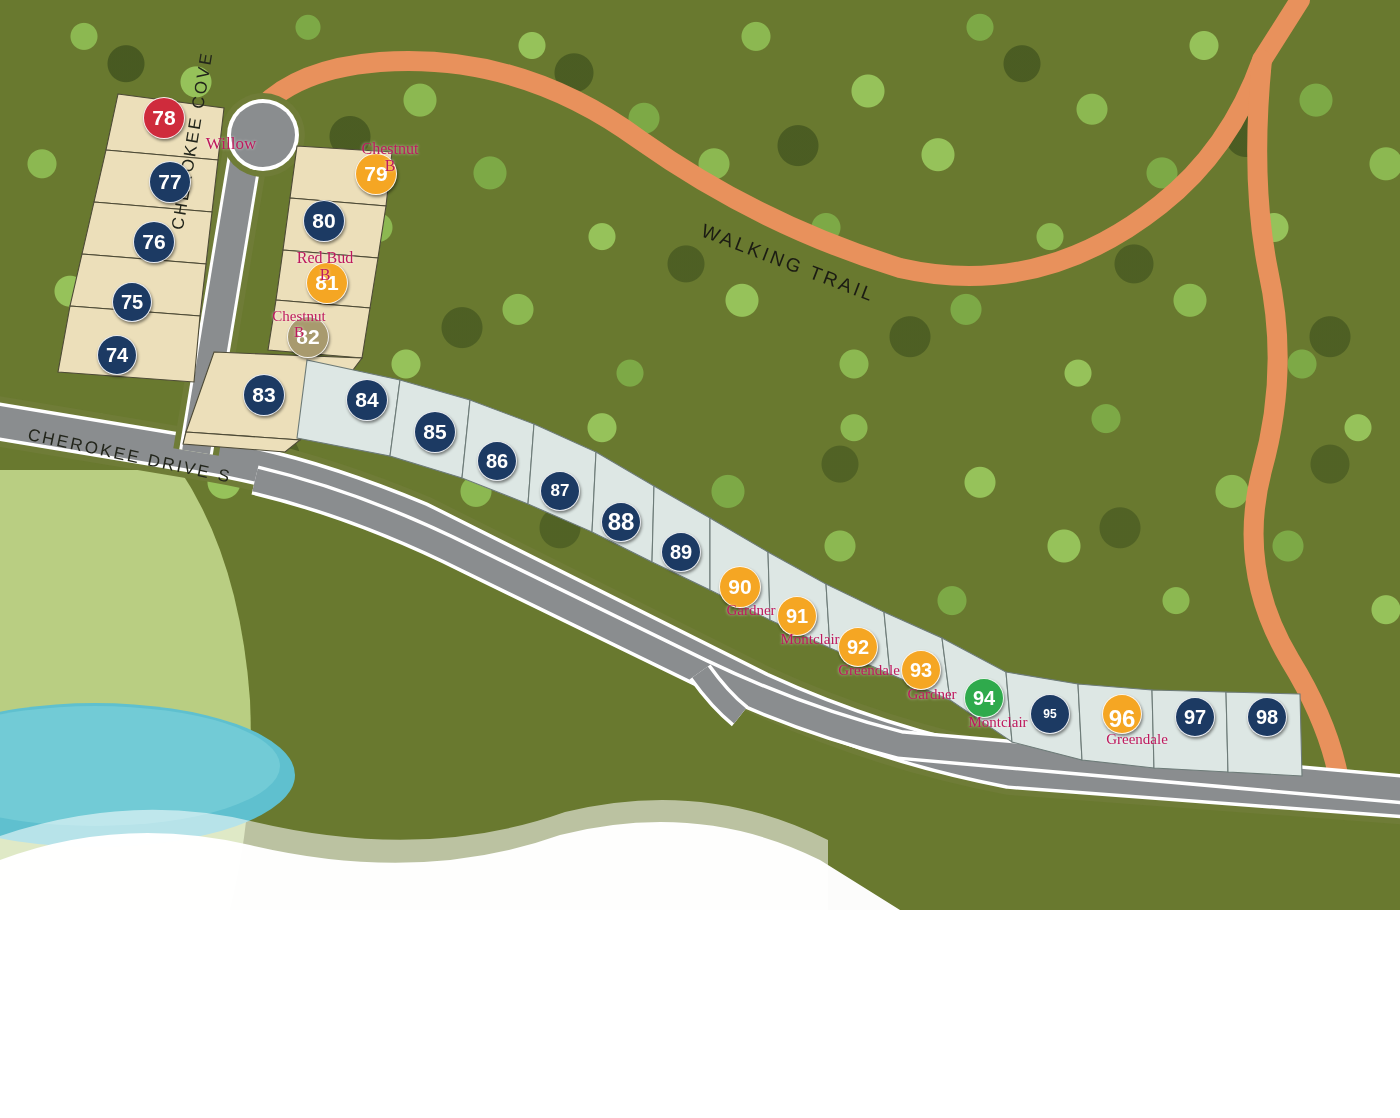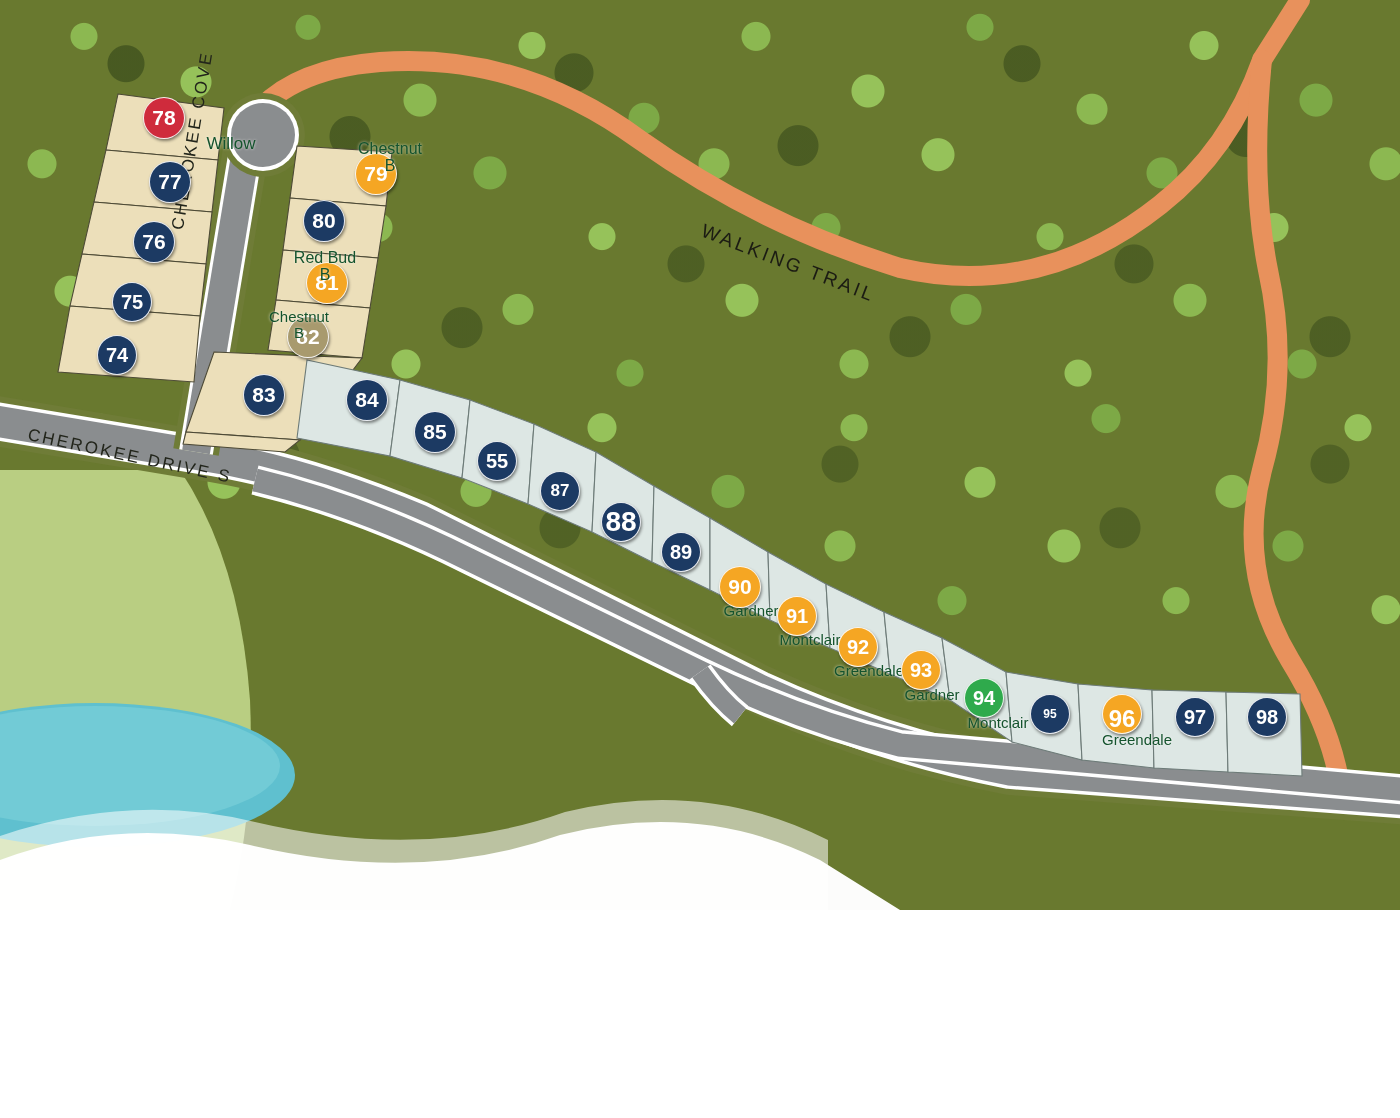--- a/index.html
+++ b/index.html
@@ -98,22 +98,22 @@
   .pin{position:absolute;border-radius:50%;display:flex;align-items:center;
        justify-content:center;color:#fff;font-family:"Liberation Sans",sans-serif;
        font-weight:bold;box-shadow:1px 2px 3px rgba(0,0,0,.45);
        border:1.5px solid rgba(255,255,255,.9);cursor:pointer;}
   .pin.sold{background:#cf2b3c;}
   .pin.available{background:#1c3a63;}
   .pin.inventory{background:#f5a623;}
   .pin.mlb-model{background:#a89a6e;}
   .pin.jw-model{background:#2faa4c;}
 
-  .plan-label{position:absolute;font-family:Liberation Sans, sans-serif;
-       color:#14532d;text-align:center;line-height:1.05;white-space:pre-line;
+  .plan-label{position:absolute;font-family:Liberation Serif, serif;
+       color:#be185d;text-align:center;line-height:1.05;white-space:pre-line;
        text-shadow:0 0 3px rgba(255,255,255,.75);}
 
   .street-label{position:absolute;font-family:"Liberation Sans",sans-serif;
        color:#22251b;letter-spacing:2.5px;font-weight:500;white-space:nowrap;}
 
   .trail-label{position:absolute;font-family:"Liberation Sans",sans-serif;
        color:#1b1b13;letter-spacing:3px;font-weight:500;white-space:nowrap;}
 
   
   #legend{position:absolute;left:0;top:910px;width:1400px;height:208px;
@@ -250,26 +250,26 @@
       <div class="pin available" style="left: 243px; top: 374px; width: 40px; height: 40px; font-size: 21px;">
         <span>83</span>
       </div>
       <div class="pin available" style="left: 346px; top: 379px; width: 40px; height: 40px; font-size: 21px;">
         <span>84</span>
       </div>
       <div class="pin available" style="left: 414px; top: 411px; width: 40px; height: 40px; font-size: 21px;">
         <span>85</span>
       </div>
       <div class="pin available" style="left: 477px; top: 441px; width: 38px; height: 38px; font-size: 20px;">
-        <span>55</span>
+        <span>86</span>
       </div>
       <div class="pin available" style="left: 540px; top: 471px; width: 38px; height: 38px; font-size: 17px;">
         <span>87</span>
       </div>
-      <div class="pin available" style="left: 601px; top: 502px; width: 38px; height: 38px; font-size: 28px;">
+      <div class="pin available" style="left: 601px; top: 502px; width: 38px; height: 38px; font-size: 24px;">
         <span>88</span>
       </div>
       <div class="pin available" style="left: 661px; top: 532px; width: 38px; height: 38px; font-size: 20px;">
         <span>89</span>
       </div>
       <div class="pin inventory" style="left: 719px; top: 566px; width: 40px; height: 40px; font-size: 21px;">
         <span>90</span>
       </div>
       <div class="plan-label" style="left: 697px; top: 603px; width: 108px; font-size: 15px;">Gardner</div>
       <div class="pin inventory" style="left: 777px; top: 596px; width: 38px; height: 38px; font-size: 20px;">

